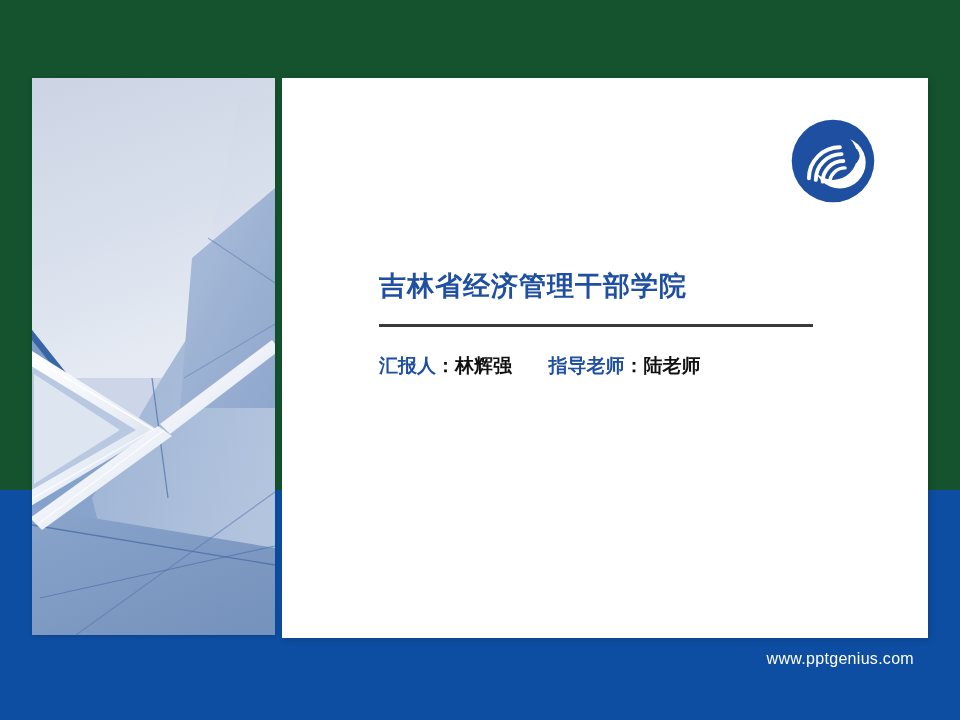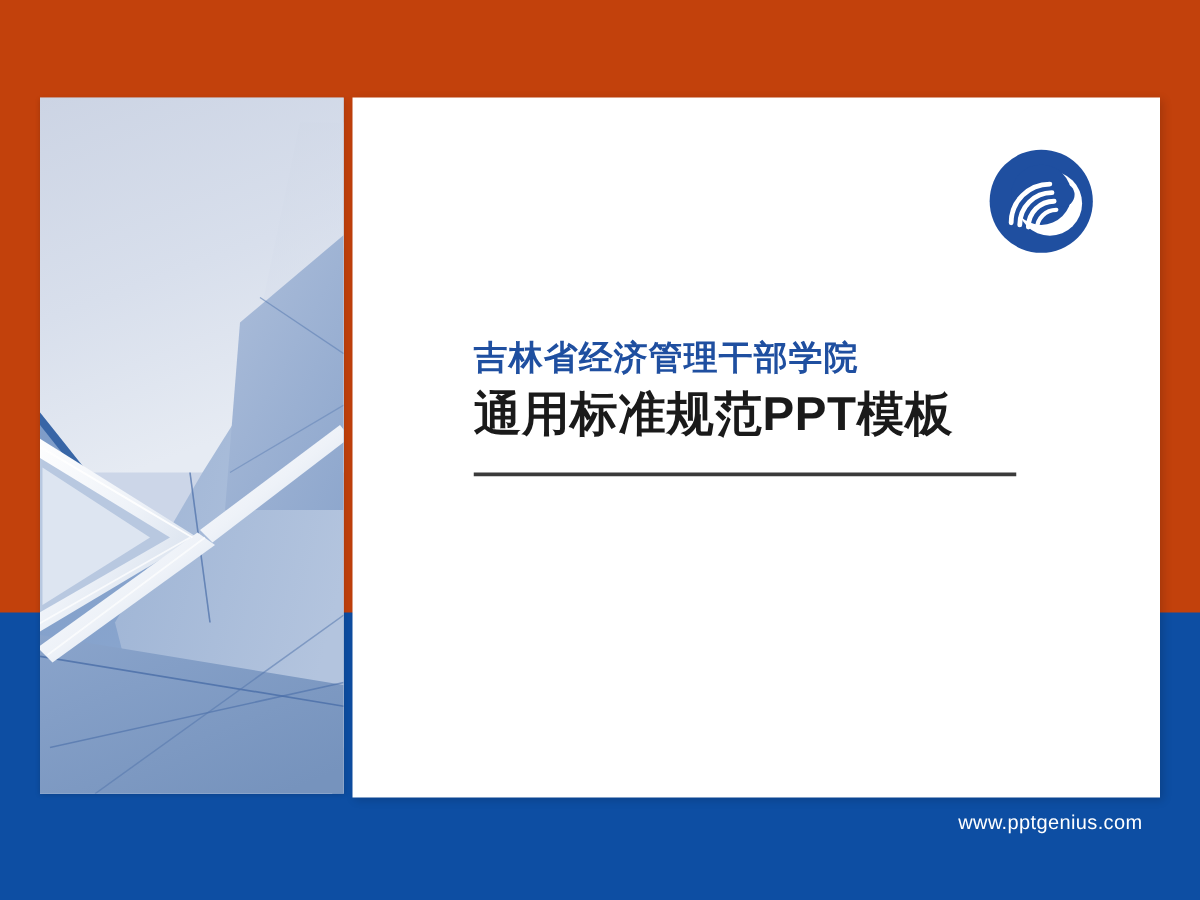--- a/index.html
+++ b/index.html
@@ -11,21 +11,21 @@
     height: 720px;
     overflow: hidden;
     background: #f2f2f2;
     font-family: "Liberation Sans", "DejaVu Sans", sans-serif;
   }
 
   #slide {
     position: relative;
     width: 960px;
     height: 712px;
-    background: #c2410c;
+    background: #14532d;
   }
 
   
   .blue-band {
     position: absolute;
     left: 0;
     top: 490px;
     width: 960px;
     height: 230px;
     background: #0d4ea3;
@@ -215,20 +215,24 @@
       <circle cx="70" cy="44" r="11" fill="#1f4fa0"></circle>
 
       <path d="M22 70A36 36 0 0 1 58 34" fill="none" stroke="#ffffff" stroke-width="4.5" stroke-linecap="round"></path>
       <path d="M30 72A30 30 0 0 1 60 42" fill="none" stroke="#ffffff" stroke-width="4.5" stroke-linecap="round"></path>
       <path d="M38 74A24 24 0 0 1 62 50" fill="none" stroke="#ffffff" stroke-width="4.5" stroke-linecap="round"></path>
       <path d="M46 76A18 18 0 0 1 64 58" fill="none" stroke="#ffffff" stroke-width="4" stroke-linecap="round"></path>
     </svg>
 
     <div class="text-block">
       <div class="institution">吉林省经济管理干部学院</div>
-      <div class="main-title">通用标准规范PPT模板</div>
       <div class="divider"></div>
+      <div class="presenter-line">
+        <span class="lbl">汇报人</span><span class="val">：林辉强</span>
+        <span class="gap"></span>
+        <span class="lbl">指导老师</span><span class="val">：陆老师</span>
+      </div>
     </div>
   </div>
 
   <div class="footer-url">www.pptgenius.com</div>
 
 </div>
 
 </body></html>

